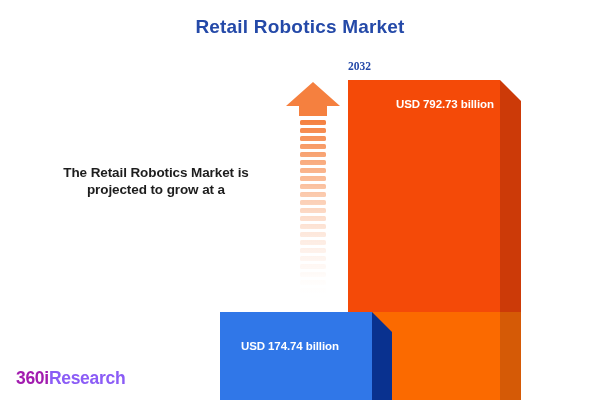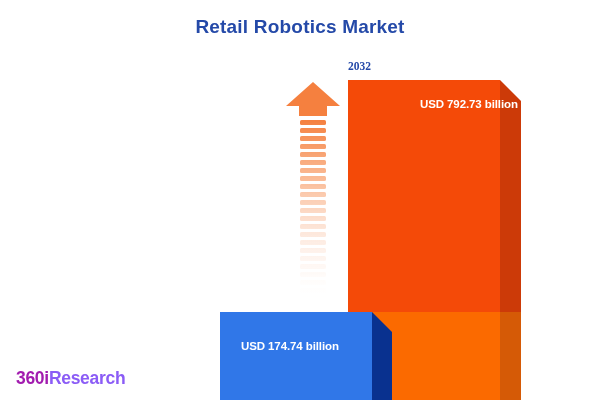--- a/index.html
+++ b/index.html
@@ -62,21 +62,21 @@
 
   <svg class="bar" style="left:348px;top:80px;width:176px;height:320px;" viewBox="0 0 176 320">
 
     <polygon points="0,0 152,0 152,232 0,232" fill="#F44A08"></polygon>
     <polygon points="152,0 173,21 173,232 152,232" fill="#CC3A08"></polygon>
 
     <polygon points="0,232 152,232 152,320 0,320" fill="#FB6A00"></polygon>
     <polygon points="152,232 173,232 173,320 152,320" fill="#D55A06"></polygon>
   </svg>
 
-  <div class="bar-label" style="left:376px;top:98px;padding-left:44px;">USD 792.73 billion</div>
+  <div class="bar-label" style="left:352px;top:98px;padding-left:44px;">USD 792.73 billion</div>
 
   <svg class="arrow-wrap" viewBox="0 0 60 222">
     <defs>
       <linearGradient id="arrGrad" x1="0" y1="0" x2="0" y2="1">
         <stop offset="0" stop-color="#F5803F" stop-opacity="1"></stop>
         <stop offset="0.18" stop-color="#F5803F" stop-opacity="1"></stop>
         <stop offset="0.45" stop-color="#F9A97A" stop-opacity="0.78"></stop>
         <stop offset="0.70" stop-color="#FBD3BD" stop-opacity="0.50"></stop>
         <stop offset="0.88" stop-color="#FDEDE4" stop-opacity="0.25"></stop>
         <stop offset="1" stop-color="#FFFFFF" stop-opacity="0.04"></stop>
@@ -110,20 +110,22 @@
           <rect x="17" y="200" width="26" height="5" rx="1.6"></rect>
           <rect x="17" y="208" width="26" height="5" rx="1.6"></rect>
           <rect x="17" y="216" width="26" height="5" rx="1.6"></rect>
         </g>
       </mask>
     </defs>
     <rect x="0" y="0" width="60" height="222" fill="url(#arrGrad)" mask="url(#stripeMask)"></rect>
   </svg>
 
   <div class="copy">
+    <div class="copy-line">The Retail Robotics Market is</div>
+    <div class="copy-line">projected to grow at a</div>
   </div>
 
   <div class="year" style="left:220px;top:283px;margin-top:29px;">2024</div>
 
   <svg class="bar" style="left:220px;top:312px;width:176px;height:88px;" viewBox="0 0 176 88">
     <polygon points="0,0 152,0 152,88 0,88" fill="#3077E8"></polygon>
     <polygon points="152,0 172,20 172,88 152,88" fill="#09318F"></polygon>
   </svg>
 
   <div class="bar-label" style="left:241px;top:340px;">USD 174.74 billion</div>

